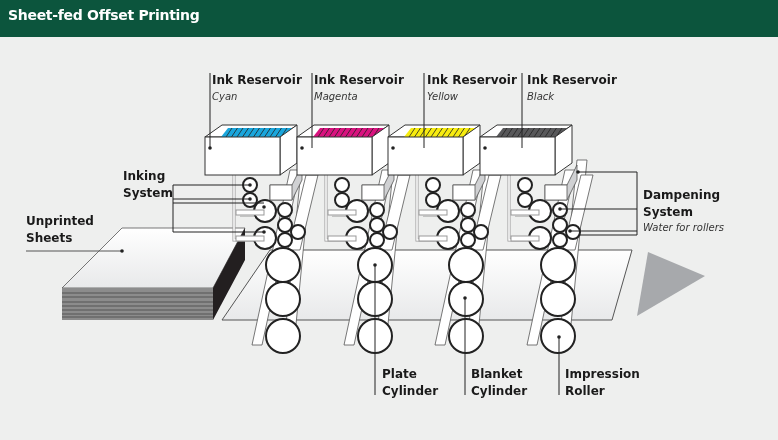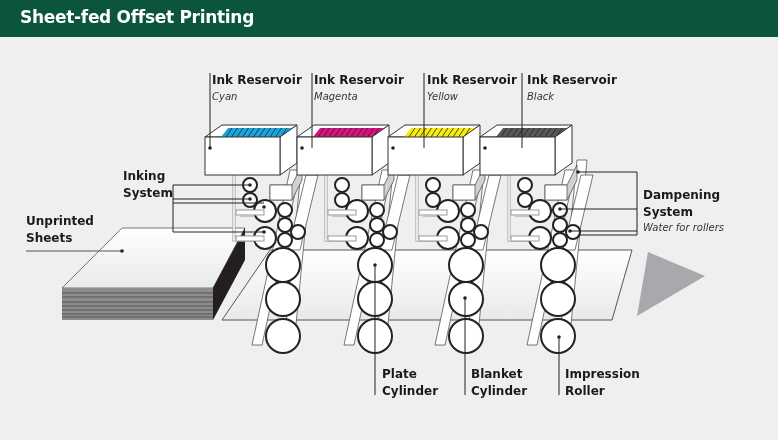--- a/index.html
+++ b/index.html
@@ -1,18 +1,18 @@
 <!DOCTYPE html>
 <html><head>
 <meta charset="utf-8">
 <style>
   html, body { margin: 0; padding: 0; }
   body { width: 778px; height: 440px; background: #eeefee; position: relative; overflow: hidden; font-family: "DejaVu Sans", "Liberation Sans", sans-serif; }
   .header { position: absolute; left: 0; top: 0; width: 778px; height: 37px; background: #0c553d; }
-  .header h1 { margin: 0; position: absolute; left: 20px; top: 7px; color: #ffffff; font-size: 17px; font-weight: bold; letter-spacing: -0.3px; }
+  .header h1 { margin: 0; position: absolute; left: 8px; top: 7px; color: #ffffff; font-size: 14px; font-weight: bold; letter-spacing: -0.3px; }
   svg.diagram { position: absolute; left: 0; top: 37px; }
   .lbl { font-family: "DejaVu Sans", sans-serif; font-size: 12px; font-weight: bold; fill: #1a1a1a; }
   .sub { font-family: "DejaVu Sans", sans-serif; font-size: 10px; font-style: italic; fill: #333; }
 </style>
 </head>
 <body>
 
 <div class="header">
   <h1>Sheet-fed Offset Printing</h1>
 </div>

